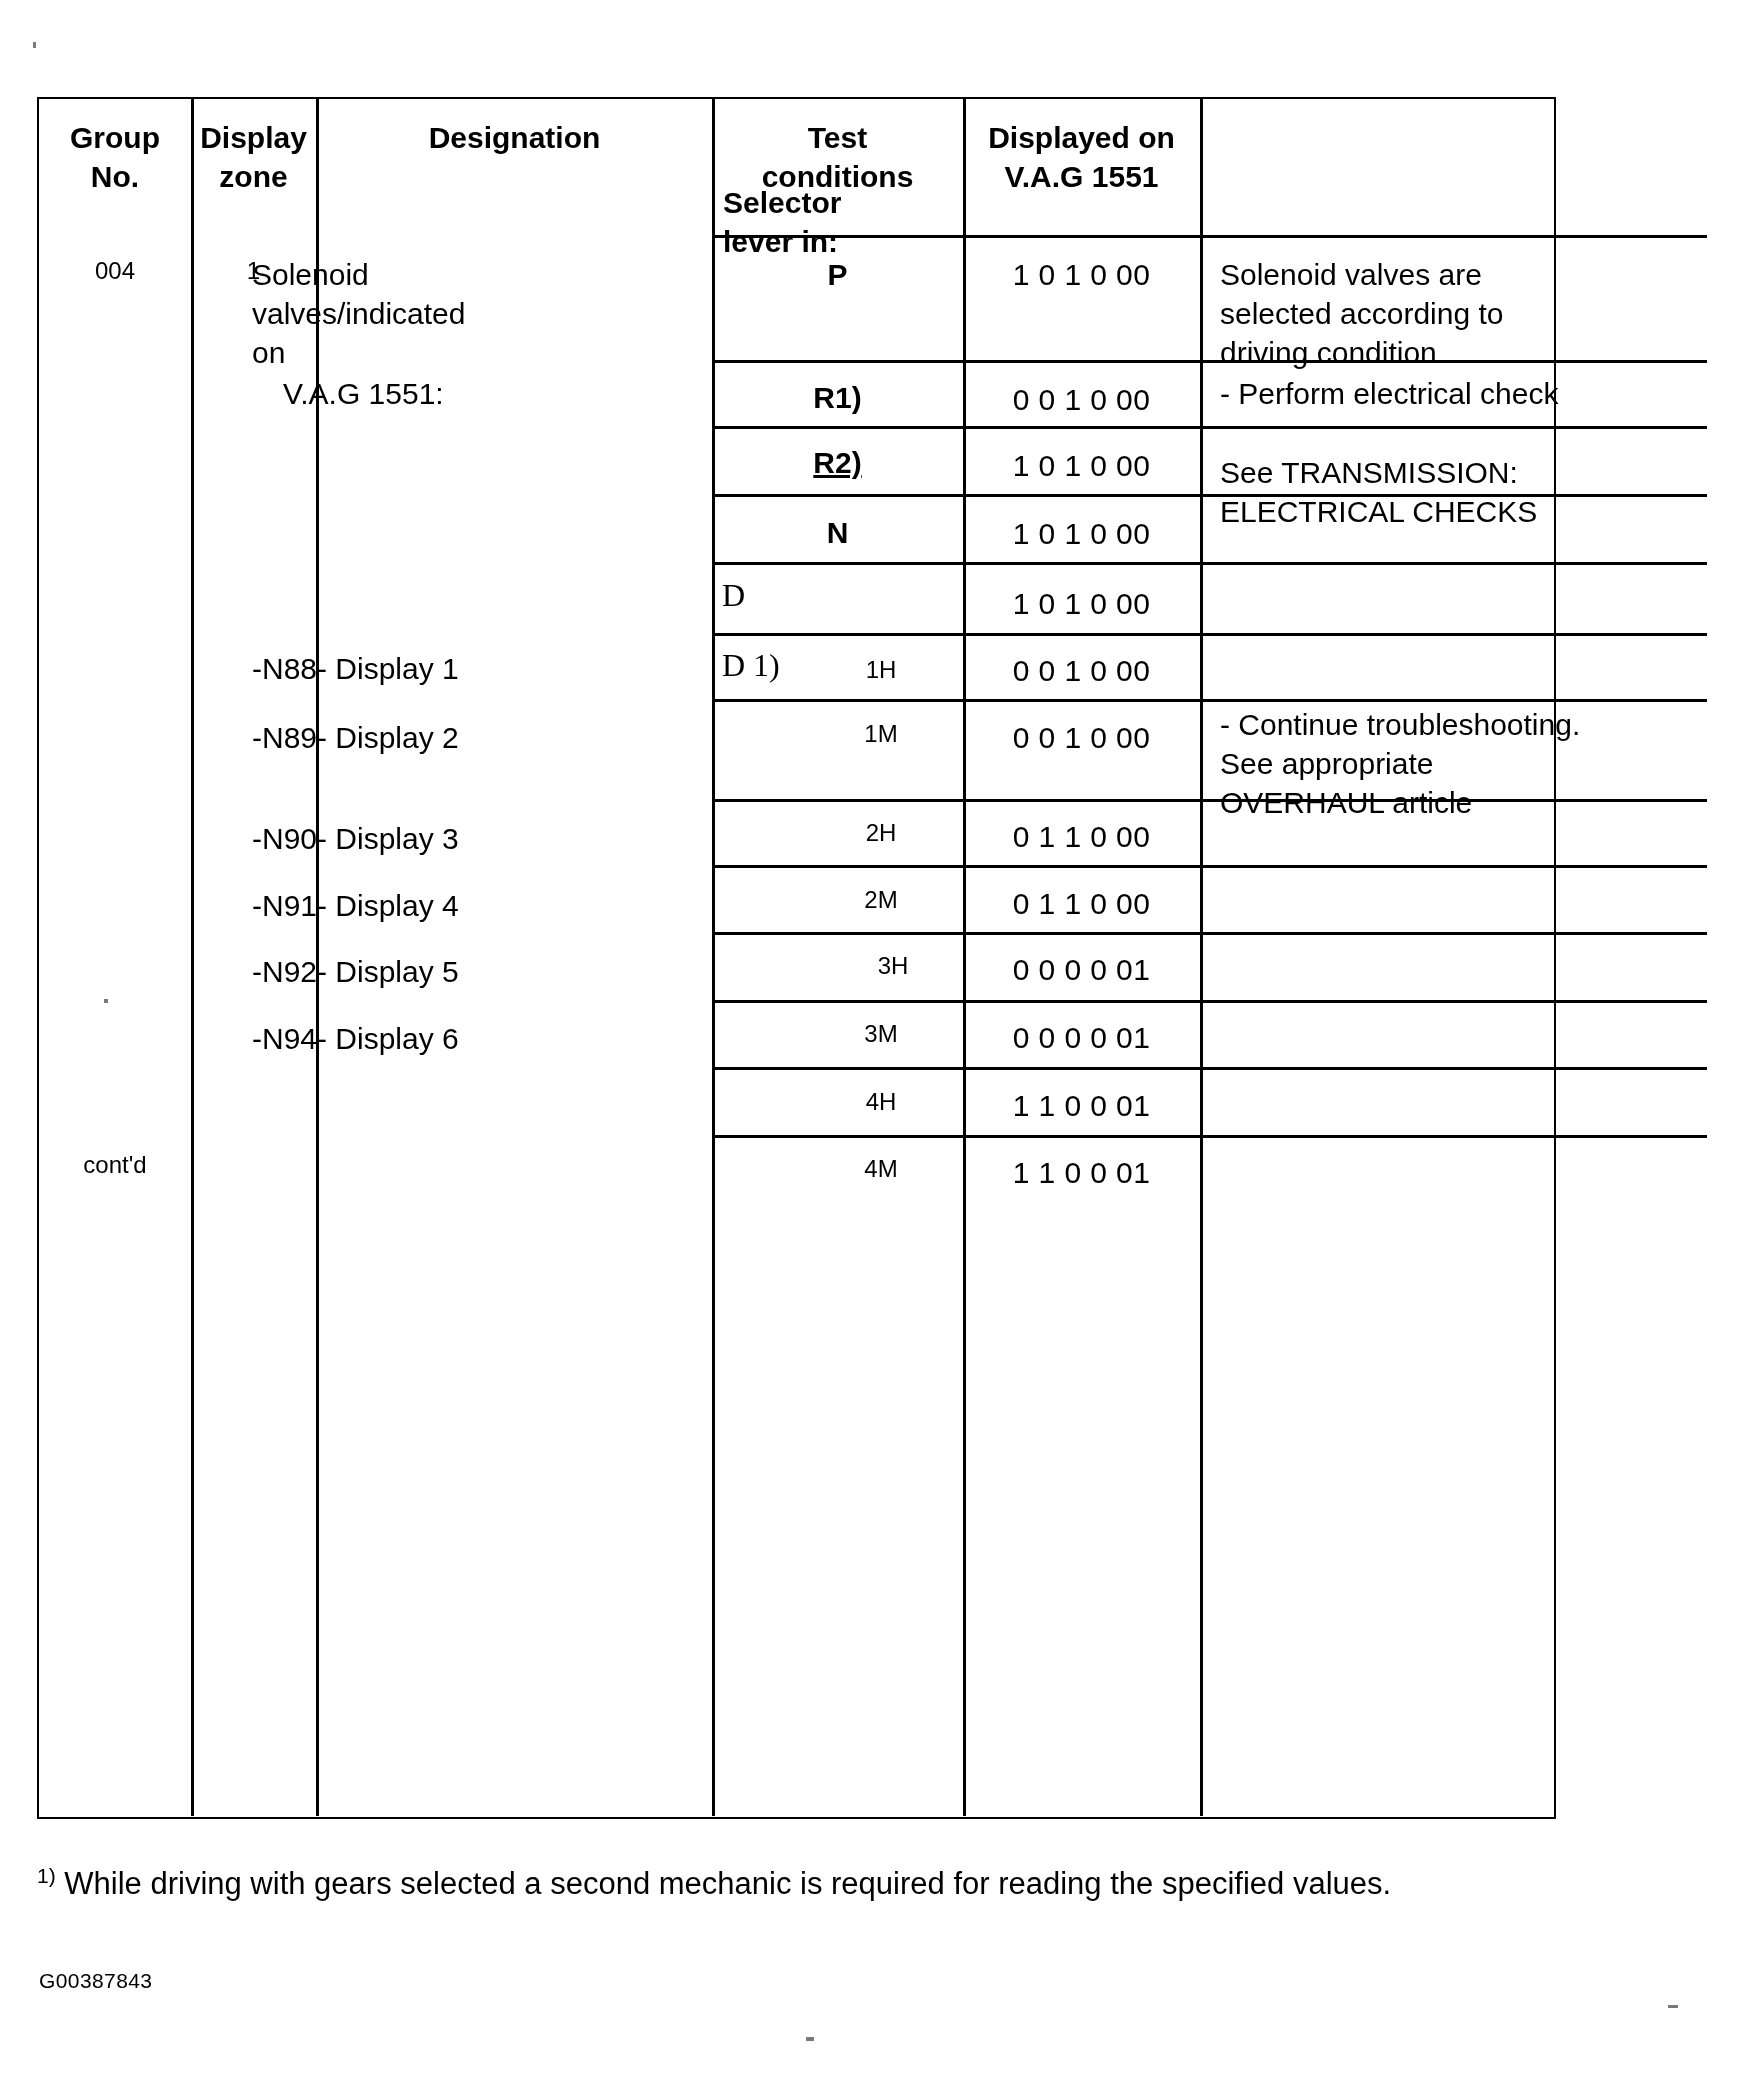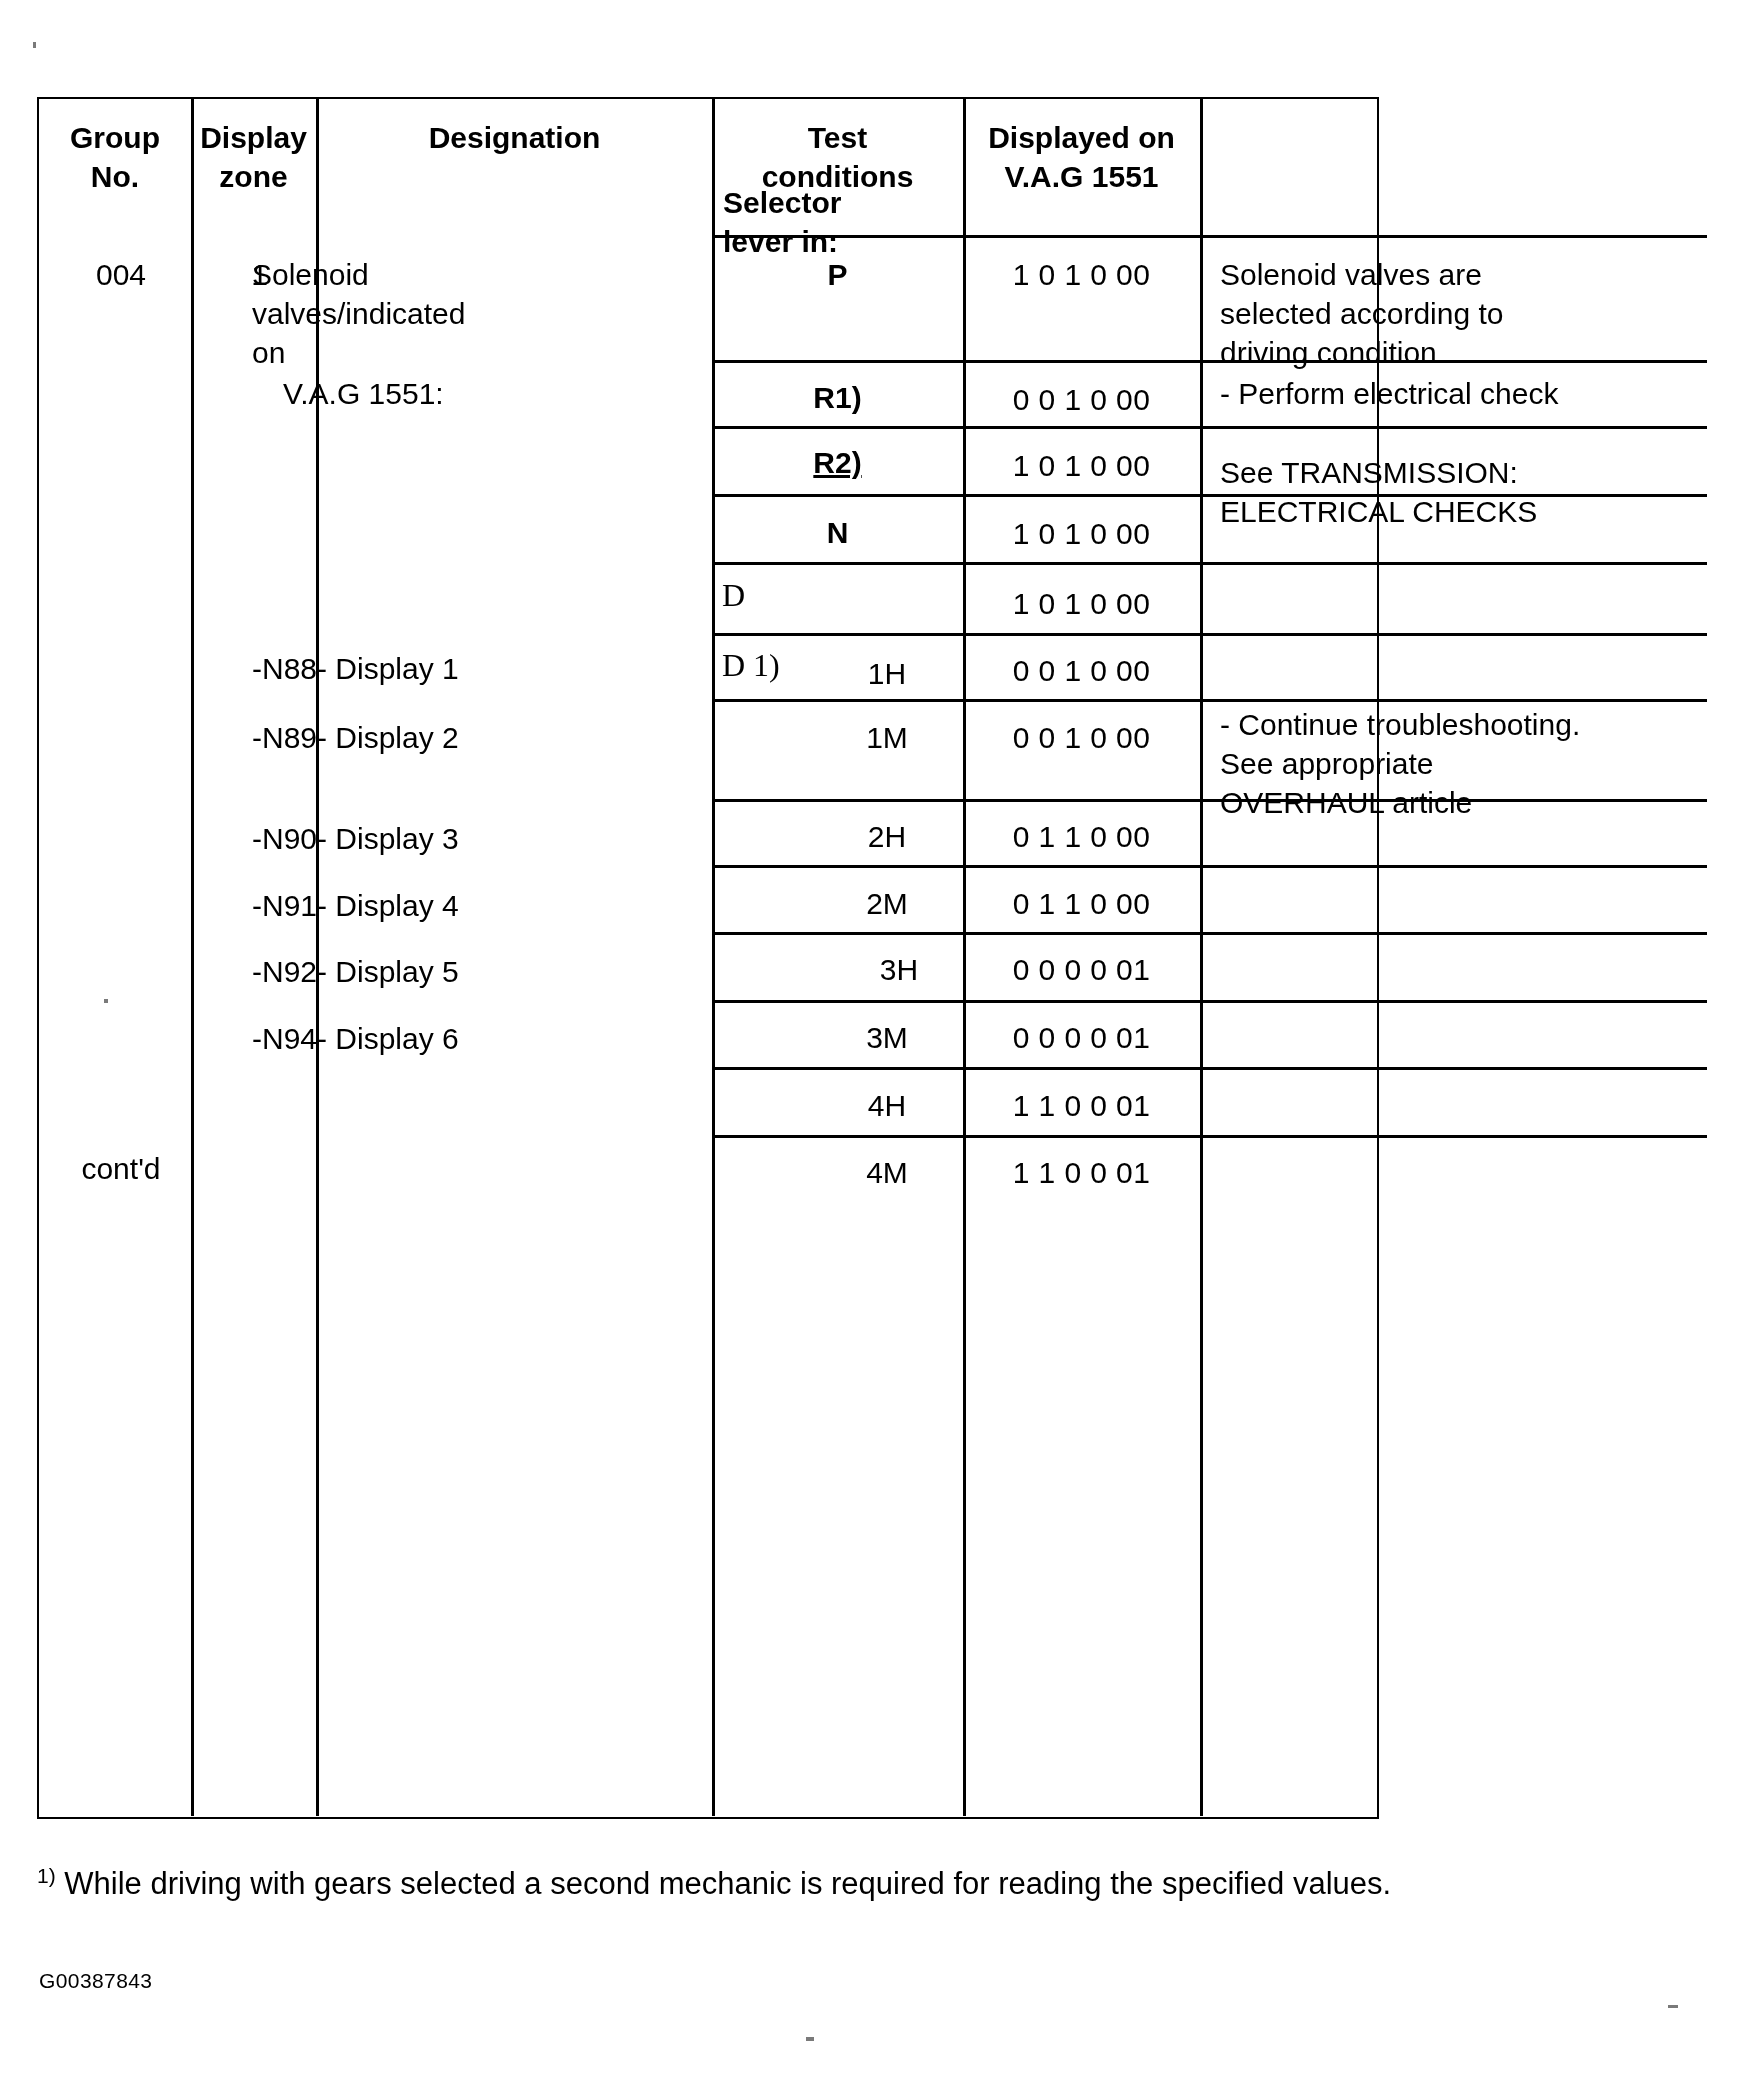--- a/index.html
+++ b/index.html
@@ -14,21 +14,21 @@
     font-family: "Liberation Sans", sans-serif;
     color: #000000;
     overflow: hidden;
   }
 
   
   #table-frame {
     position: absolute;
     left: 37px;
     top: 97px;
-    width: 1342px;
+    width: 1519px;
     height: 1722px;
     box-sizing: border-box;
     border: 2.6px solid #000;
   }
 
   .vline {
     position: absolute;
     top: 0;
     width: 2.6px;
     background: #000;
@@ -54,23 +54,22 @@
   .hdr-left {
     font-weight: bold;
     font-size: 30px;
     text-align: left;
   }
   .body-txt {
     font-size: 30px;
     text-align: left;
   }
   .ctr {
-    font-size: 30px;
-    text-align: center;
-    margin-left: 6px;
+    font-size: 24px;
+    text-align: center;
   }
   .ctr-b {
     font-size: 30px;
     font-weight: bold;
     text-align: center;
   }
   .serif {
     font-family: "Liberation Serif", serif;
     font-size: 32px;
     text-align: left;

